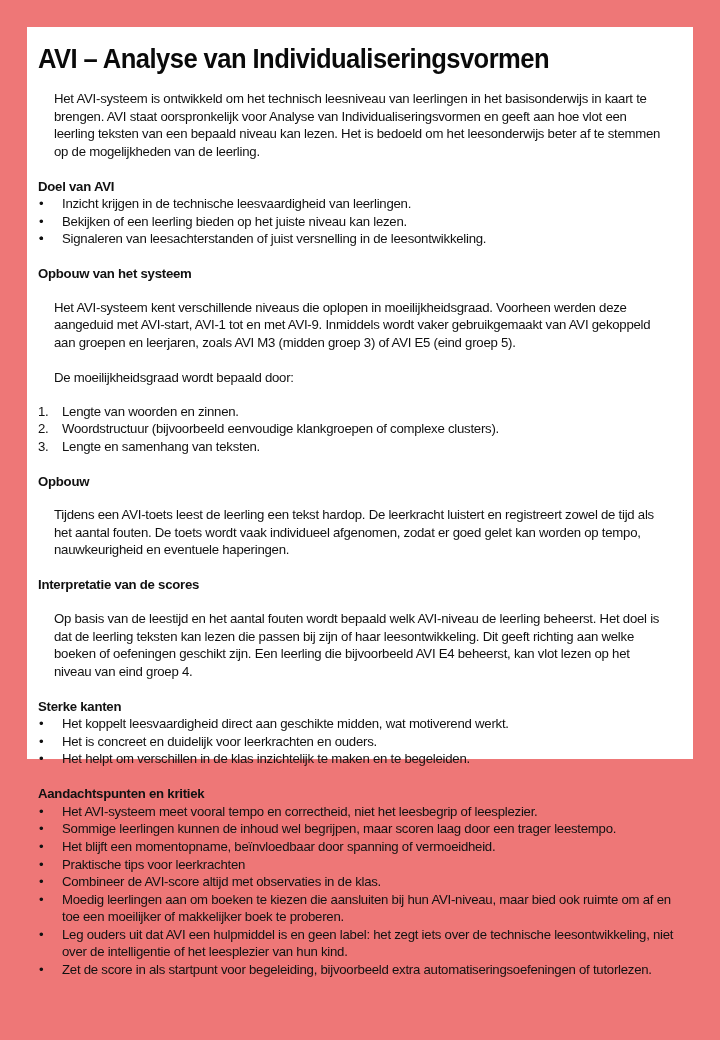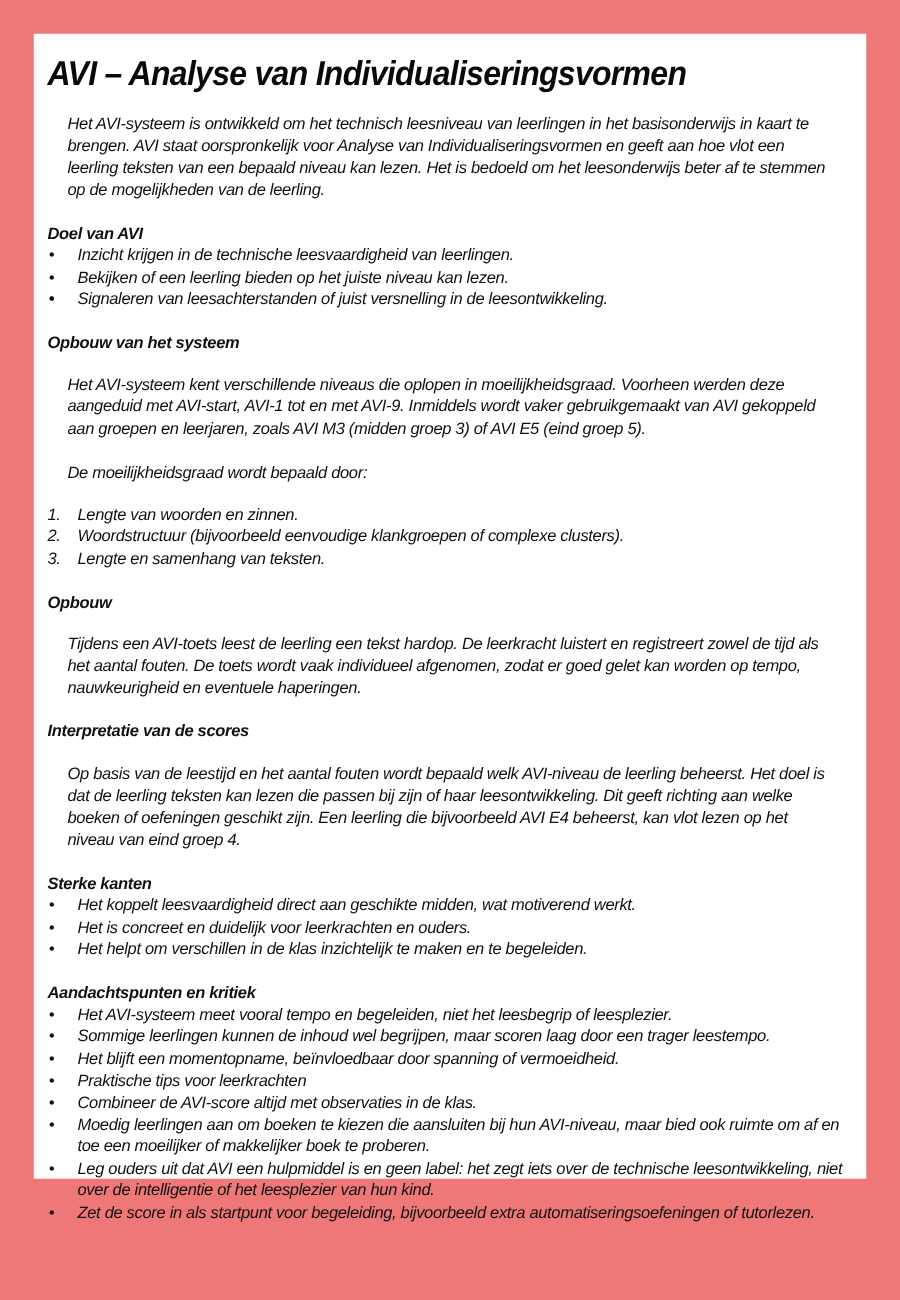--- a/index.html
+++ b/index.html
@@ -12,23 +12,22 @@
       background: #EE7777;
       position: relative;
       overflow: hidden;
       font-family: "Liberation Sans", sans-serif;
     }
     .card {
       position: absolute;
       left: 27px;
       top: 27px;
       width: 666px;
-      height: 916px;
+      height: 732px;
       background: #ffffff;
-      font-style: italic;
     }
     .content {
       position: absolute;
       left: 11px;
       top: 17px;
       width: 648px;
       color: #111111;
       font-size: 13.2px;
       line-height: 17.55px;
       letter-spacing: -0.25px;
@@ -130,21 +129,21 @@
       <ul>
         <li><span class="bullet">•</span><span>Het koppelt leesvaardigheid direct aan geschikte midden, wat motiverend werkt.</span></li>
         <li><span class="bullet">•</span><span>Het is concreet en duidelijk voor leerkrachten en ouders.</span></li>
         <li><span class="bullet">•</span><span>Het helpt om verschillen in de klas inzichtelijk te maken en te begeleiden.</span></li>
       </ul>
     </div>
 
     <div class="section">
       <p class="heading">Aandachtspunten en kritiek</p>
       <ul>
-        <li><span class="bullet">•</span><span>Het AVI-systeem meet vooral tempo en begeleiden, niet het leesbegrip of leesplezier.</span></li>
+        <li><span class="bullet">•</span><span>Het AVI-systeem meet vooral tempo en correctheid, niet het leesbegrip of leesplezier.</span></li>
         <li><span class="bullet">•</span><span>Sommige leerlingen kunnen de inhoud wel begrijpen, maar scoren laag door een trager leestempo.</span></li>
         <li><span class="bullet">•</span><span>Het blijft een momentopname, beïnvloedbaar door spanning of vermoeidheid.</span></li>
         <li><span class="bullet">•</span><span>Praktische tips voor leerkrachten</span></li>
         <li><span class="bullet">•</span><span>Combineer de AVI-score altijd met observaties in de klas.</span></li>
         <li><span class="bullet">•</span><span>Moedig leerlingen aan om boeken te kiezen die aansluiten bij hun AVI-niveau, maar bied ook ruimte om af en toe een moeilijker of makkelijker boek te proberen.</span></li>
         <li><span class="bullet">•</span><span>Leg ouders uit dat AVI een hulpmiddel is en geen label: het zegt iets over de technische leesontwikkeling, niet over de intelligentie of het leesplezier van hun kind.</span></li>
         <li><span class="bullet">•</span><span>Zet de score in als startpunt voor begeleiding, bijvoorbeeld extra automatiseringsoefeningen of tutorlezen.</span></li>
       </ul>
     </div>
   </div>

